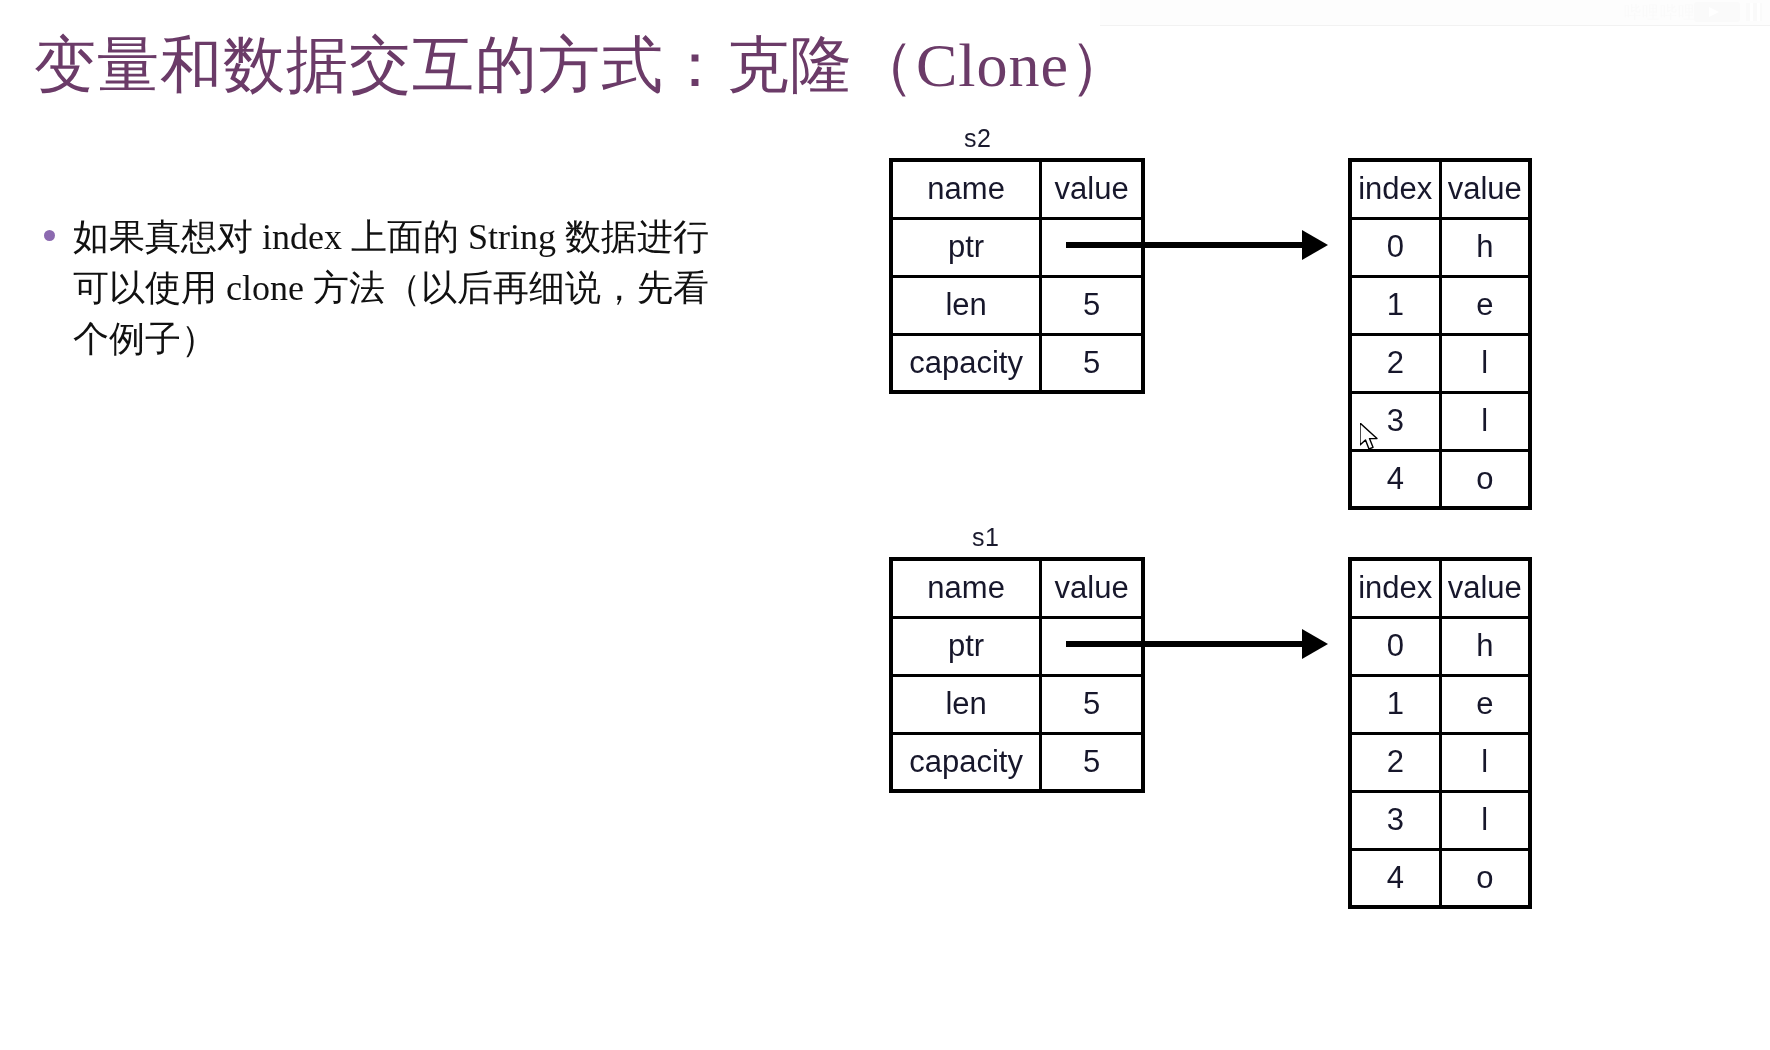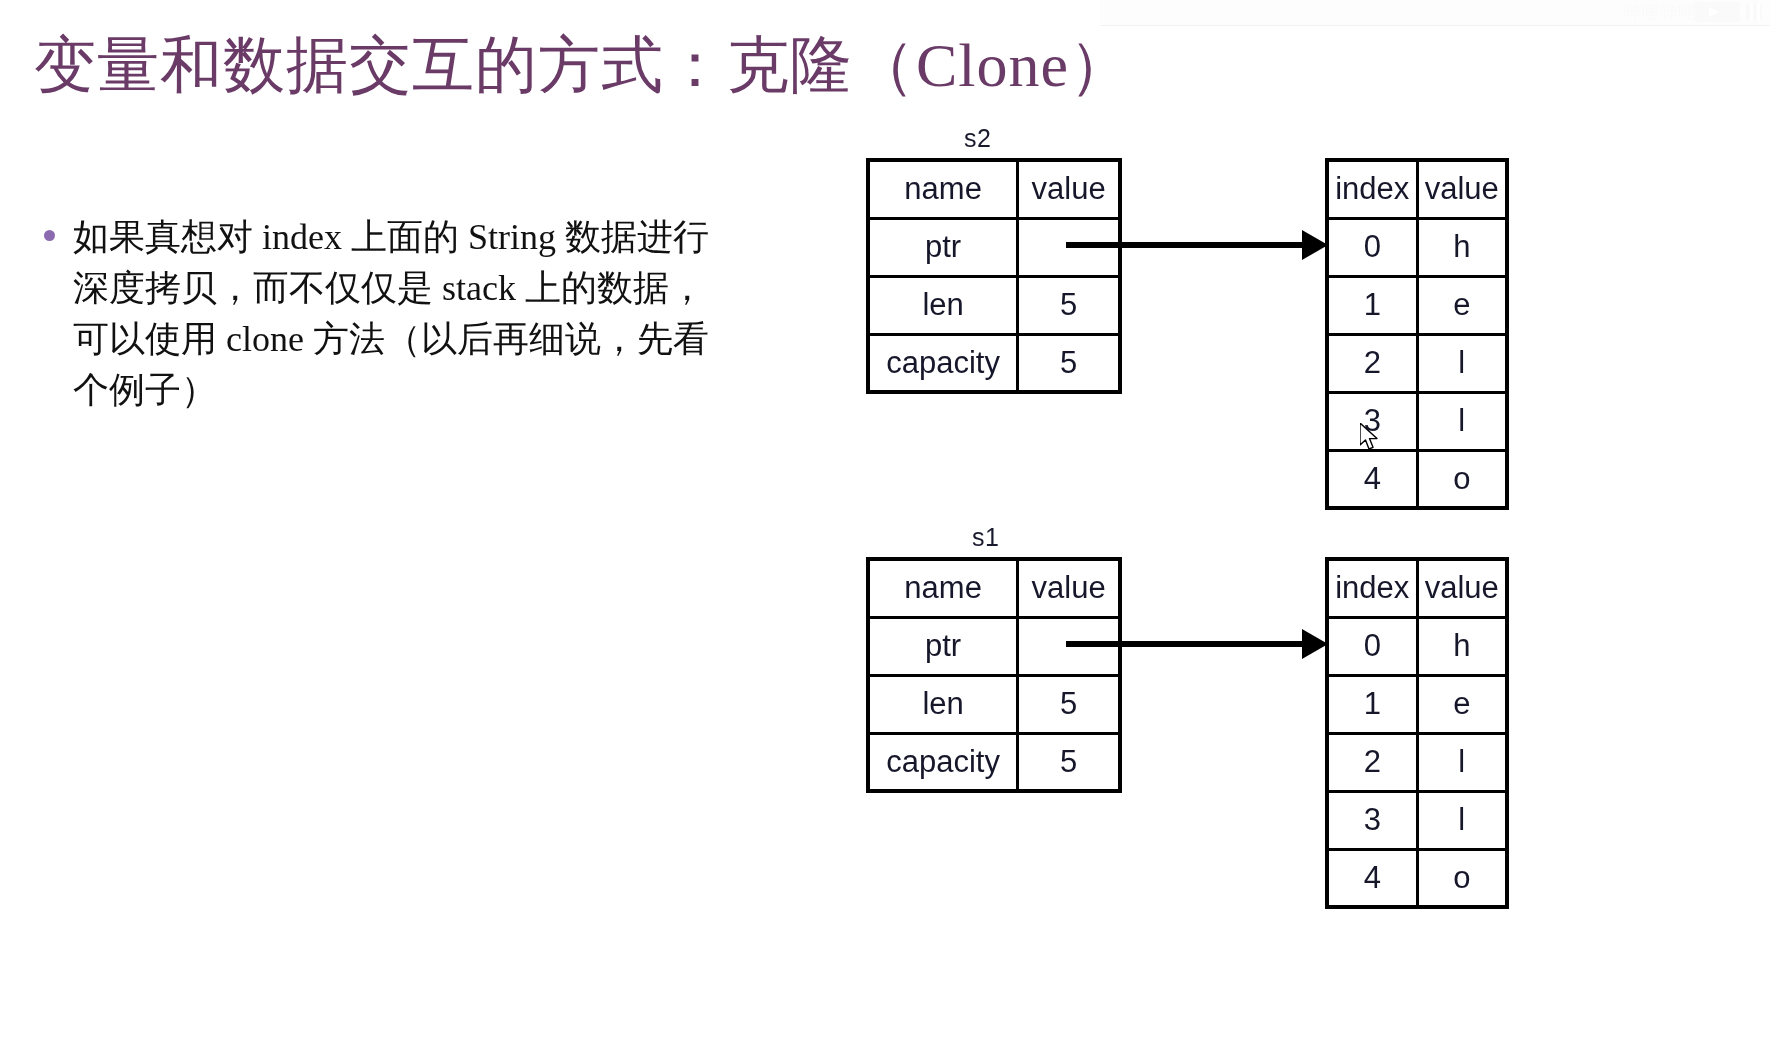--- a/index.html
+++ b/index.html
@@ -117,20 +117,21 @@
     font-family: "Liberation Sans", sans-serif;
     font-size: 25px;
     color: #1a1a2e;
     letter-spacing: 0.5px;
   }
 
   table.grid {
     border-collapse: collapse;
     background: #ef4444;
     border: 4px solid #000000;
+    margin-left: 23px;
   }
   table.grid td {
     border: 3px solid #000000;
     font-family: "Liberation Sans", sans-serif;
     font-size: 31px;
     color: #17172b;
     text-align: center;
     vertical-align: middle;
     background: #ffffff;
     padding: 0;
@@ -187,21 +188,20 @@
     <div class="watermark-logo"></div>
     <div class="watermark-bars"></div>
   </div>
 
   <div class="title">变量和数据交互的方式：克隆（Clone）</div>
 
   <div class="bullet-block">
     <div class="bullet-dot"></div>
     <div class="bullet-text">
       <span class="ln">如果真想对 index 上面的 String 数据进行</span>
-      <span class="ln">深度拷贝，而不仅仅是 stack 上的数据，</span>
       <span class="ln">可以使用 clone 方法（以后再细说，先看</span>
       <span class="ln">个例子）</span>
     </div>
   </div>
 
   <div class="diagram" style="left:866px; top:124px;">
     <div class="tbl-caption" style="left:98px; top:0px;">s2</div>
     <table class="grid stack" style="position:absolute; left:0px; top:34px;">
       <tbody>
           <tr>

